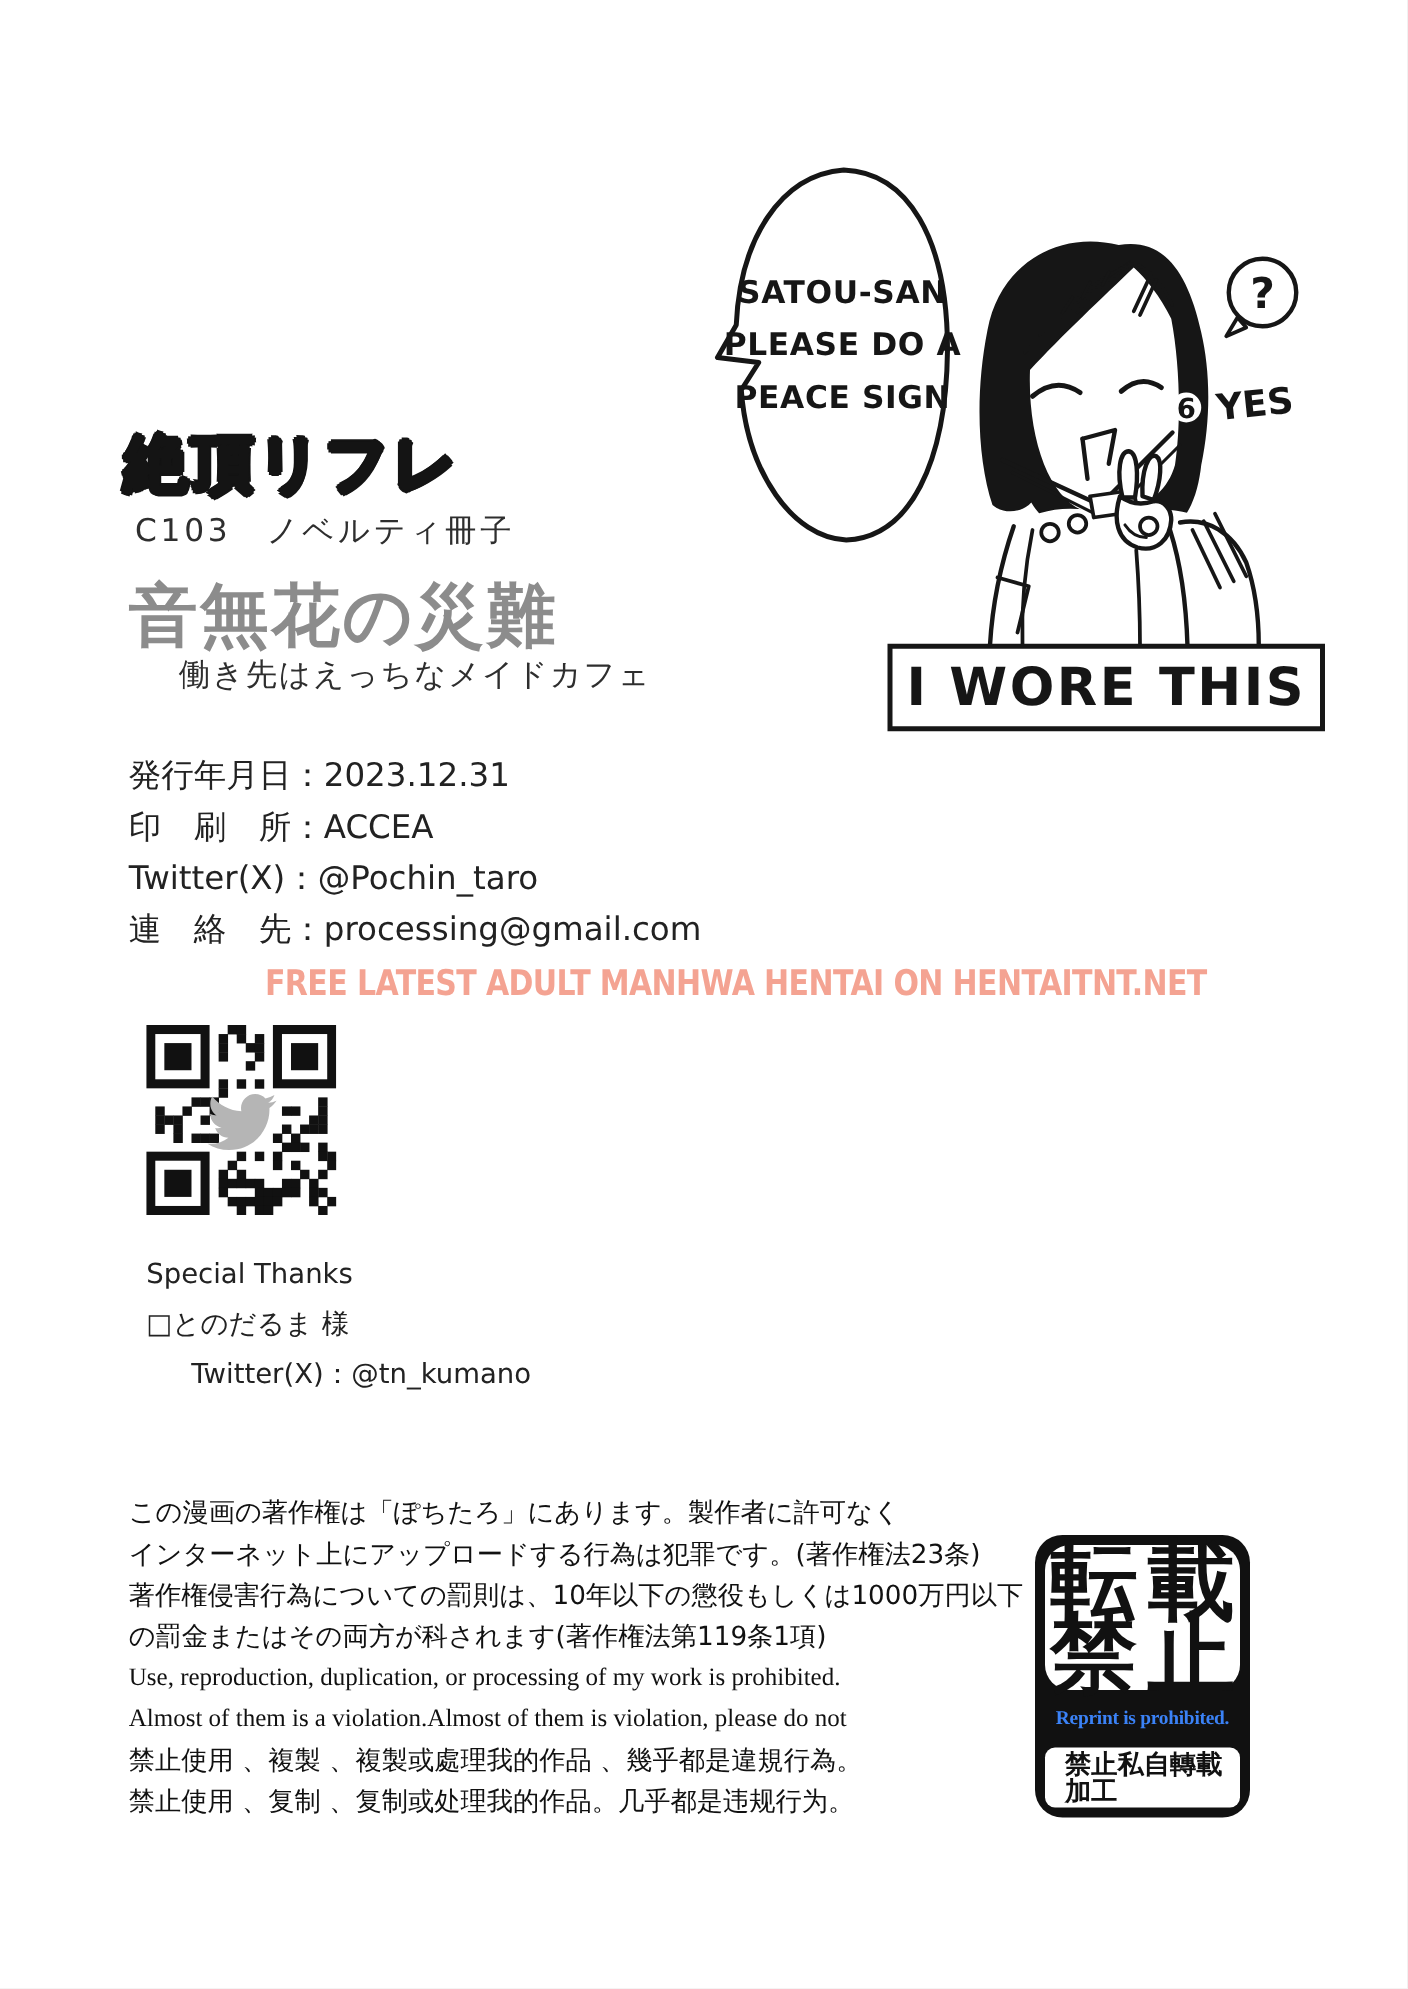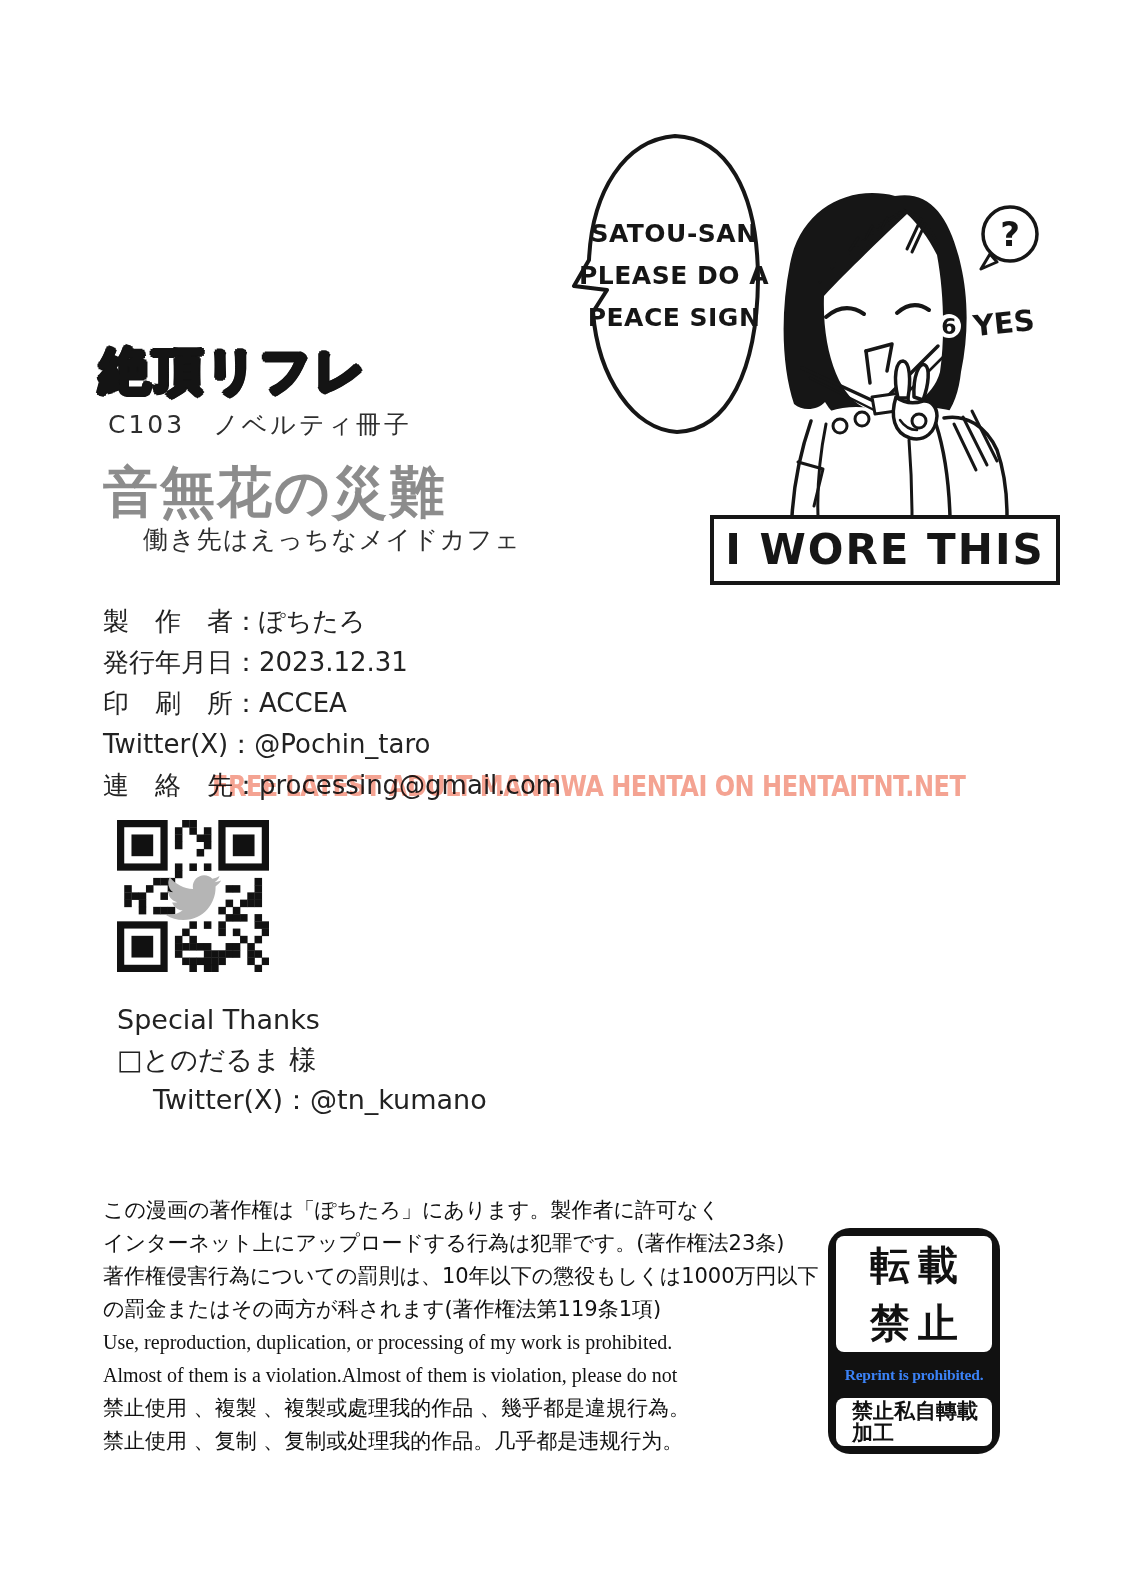--- a/index.html
+++ b/index.html
@@ -29,37 +29,37 @@
   .watermark{
     left:212px;top:770px;font-size:24px;font-weight:900;letter-spacing:-0.5px;
     white-space:nowrap;transform:scaleY(1.18);transform-origin:left top;
     mix-blend-mode:multiply;z-index:6;
   }
 
   
   .qr{left:117px;top:820px;width:152px;height:152px;}
 
   
-  .thanks{left:117px;top:1000px;font-size:27px;line-height:40px;color:#222;white-space:nowrap;}
+  .thanks{left:117px;top:1000px;font-size:22px;line-height:40px;color:#222;white-space:nowrap;}
   .thanks .indent{padding-left:36px;}
 
   
   .copyright{left:103px;top:1194px;line-height:33px;color:#111;white-space:nowrap;}
   .copyright .jp{font-size:21px;font-weight:500;}
   .copyright .en{font-size:20px;font-family:"Liberation Serif","DejaVu Serif",serif;}
   .copyright .cn{font-size:21px;}
 
   
   .stamp{
     left:828px;top:1228px;width:172px;height:226px;background:#111;border-radius:22px;
     box-sizing:border-box;padding:8px;display:flex;flex-direction:column;
   }
   .stamp .kanji-box{
-    background:#fff;border-radius:8px;height:122px;display:flex;align-items:center;justify-content:center;
-    text-align:center;font-weight:900;font-size:40px;line-height:58px;letter-spacing:8px;color:#111;
+    background:#fff;border-radius:20px;height:122px;display:flex;align-items:center;justify-content:center;
+    text-align:center;font-weight:900;font-size:70px;line-height:58px;letter-spacing:8px;color:#111;
   }
   .stamp .kanji-box .inner{margin-right:-8px;} 
   .stamp .band{
     height:48px;display:flex;align-items:center;justify-content:center;
     color:#3b82f6;font-size:15.5px;font-weight:800;letter-spacing:-0.2px;white-space:nowrap;font-family:Liberation Serif, serif;
   }
   .stamp .cjk-box{
     background:#fff;border-radius:8px;flex:1;padding:2px 16px;box-sizing:border-box;
     font-size:21px;font-weight:700;line-height:22px;color:#111;white-space:nowrap;
   }
@@ -73,21 +73,20 @@
 <body>
 
 <div class="page">
 
   <div class="abs series-title">絶頂リフレ</div>
   <div class="abs event-line">C103　ノベルティ冊子</div>
   <div class="abs book-title" style="color: rgb(140, 140, 140);">音無花の災難</div>
   <div class="abs book-subtitle">働き先はえっちなメイドカフェ</div>
 
   <div class="abs credits">
-    <div>製　作　者：ぽちたろ</div>
     <div>発行年月日：2023.12.31</div>
     <div>印　刷　所：ACCEA</div>
     <div>Twitter(X)：@Pochin_taro</div>
     <div>連　絡　先：processing@gmail.com</div>
   </div>
 
   <div class="abs watermark" style="color: rgb(244, 163, 146);">FREE LATEST ADULT MANHWA HENTAI ON HENTAITNT.NET</div>
 
   <svg class="abs qr" viewBox="0 0 152 152" aria-hidden="true">
     <rect x="0" y="0" width="152" height="152" fill="#ffffff"></rect>

